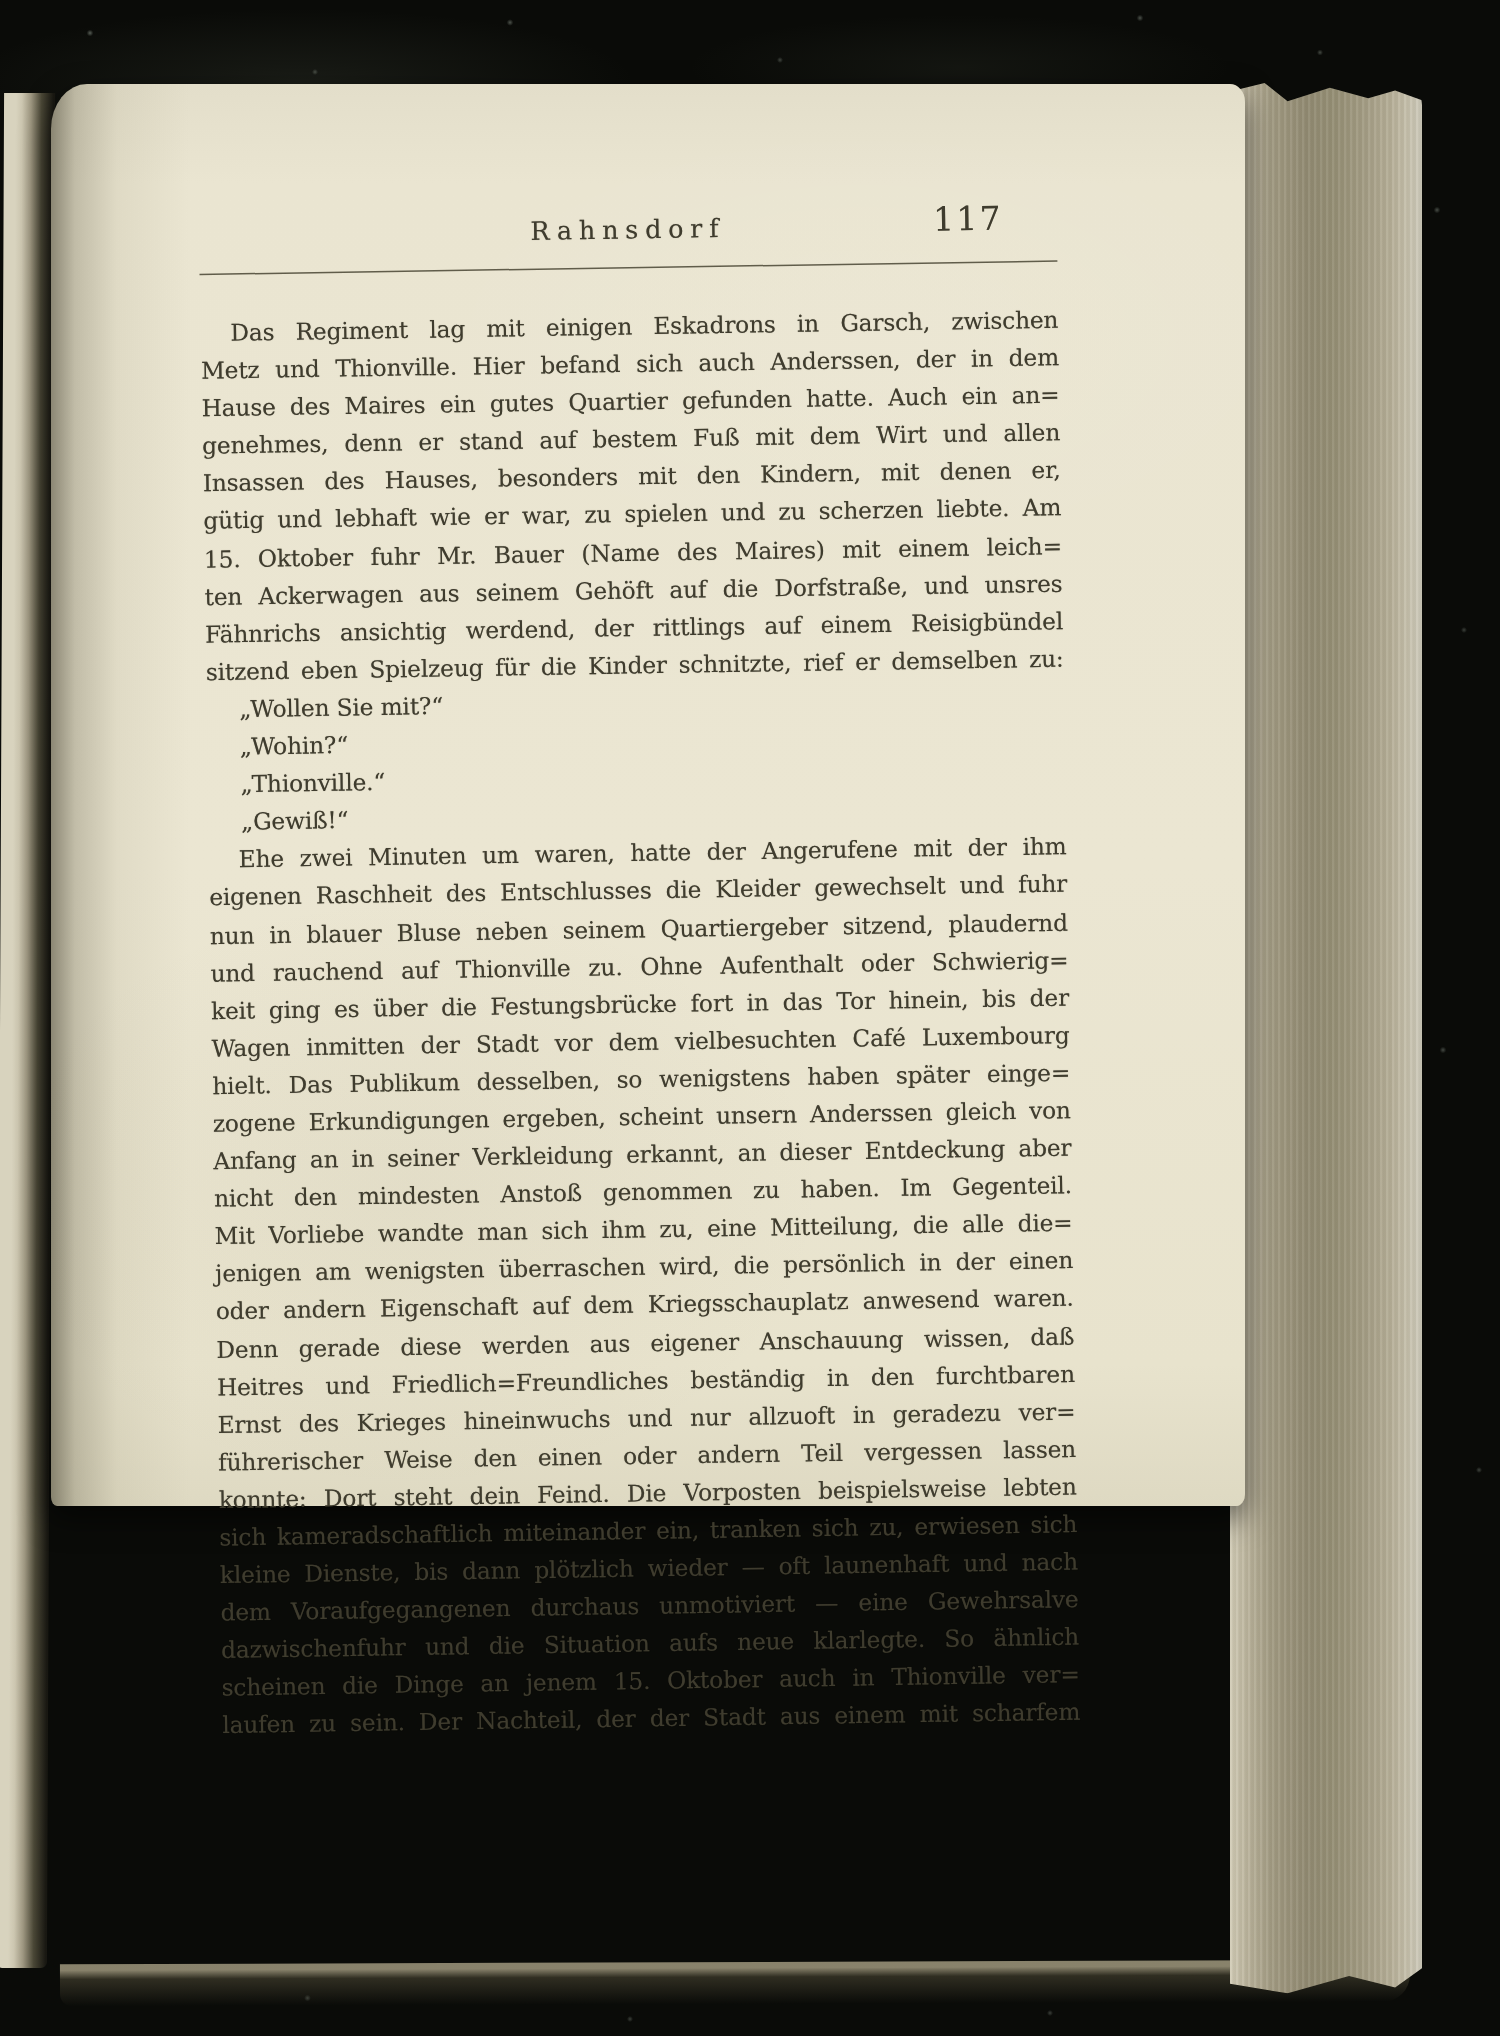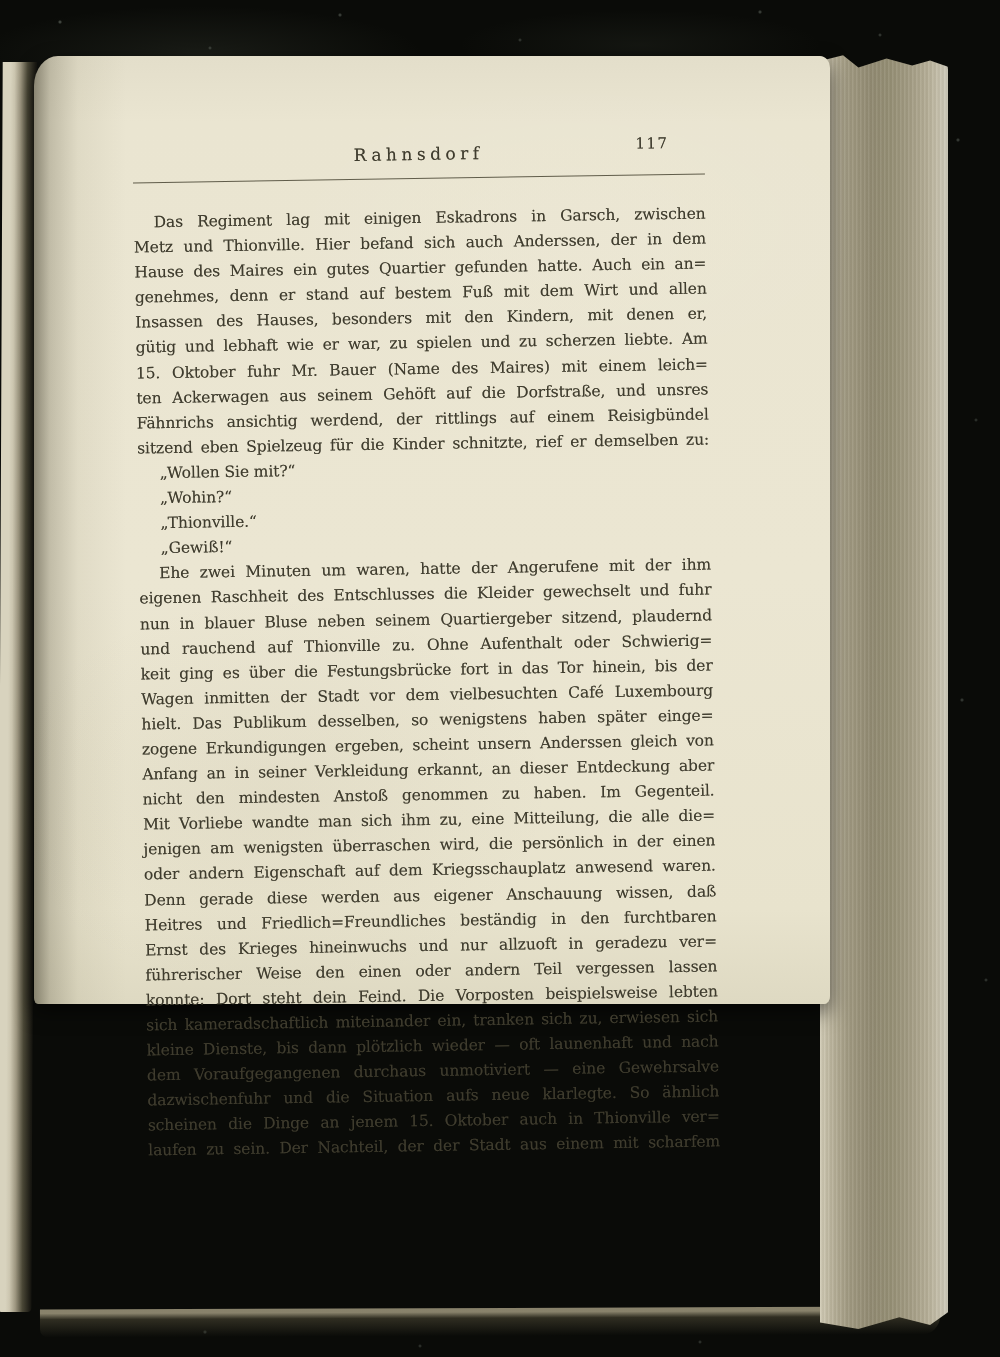--- a/index.html
+++ b/index.html
@@ -74,21 +74,21 @@
     color:#3f3c2e;
   }
   .running-head{position:relative;height:30px;}
   .rh-title{
     position:absolute;left:0;right:0;top:4px;text-align:center;
     font-size:17px;letter-spacing:4.5px;
     text-shadow:0 0 .5px rgba(63,60,46,.55);
   }
   .rh-num{
     position:absolute;right:36px;top:-2px;
-    font-size:15px;letter-spacing:1.5px;
+    font-size:22px;letter-spacing:1.5px;
     text-shadow:0 0 .4px rgba(63,60,46,.5);
   }
   .header-rule{
     border:0;border-top:1.7px solid rgba(72,68,50,.85);
     margin:8px 0 0 0;width:100%;
   }
   .text-block{
     margin-top:27px;
     font-size:15.5px;line-height:25.1px;letter-spacing:-0.1px;
     text-shadow:0 0 .5px rgba(63,60,46,.55);

